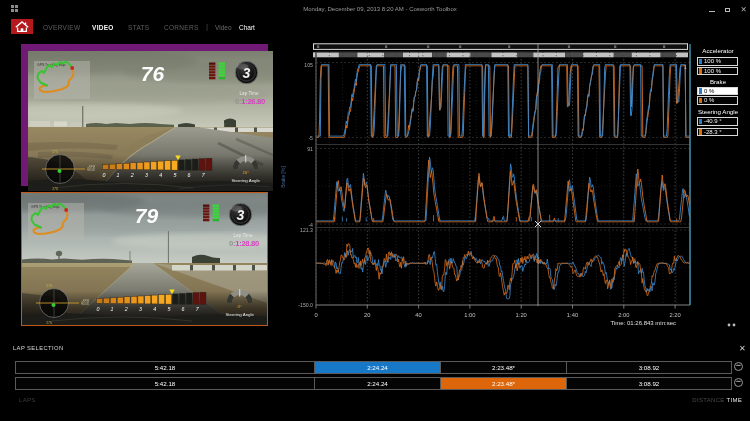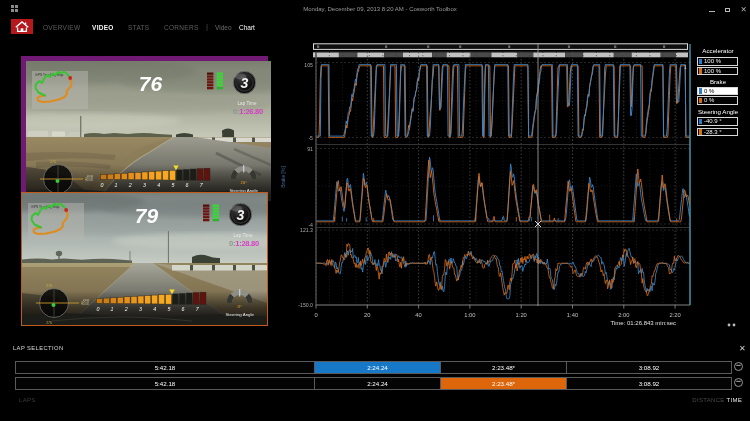--- a/index.html
+++ b/index.html
@@ -27,21 +27,21 @@
     </svg>
 </div>
 <div style="position:absolute;left:43px;top:23.5px;font-size:6.5px;color:#5f5f5f;letter-spacing:0.3px">OVERVIEW</div>
 <div style="position:absolute;left:92px;top:23.5px;font-size:6.5px;color:#f8f8f8;font-weight:bold;letter-spacing:0.3px">VIDEO</div>
 <div style="position:absolute;left:128px;top:23.5px;font-size:6.5px;color:#5f5f5f;letter-spacing:0.3px">STATS</div>
 <div style="position:absolute;left:164px;top:23.5px;font-size:6.5px;color:#5f5f5f;letter-spacing:0.3px">CORNERS</div>
 <div style="position:absolute;left:206px;top:22px;font-size:8px;color:#4a4a4a">|</div>
 <div style="position:absolute;left:215px;top:23.5px;font-size:6.5px;color:#6a6a6a">Video</div>
 <div style="position:absolute;left:239px;top:23.5px;font-size:6.5px;color:#fafafa">Chart</div>
 
-<div style="position:absolute;left:21px;top:56px;width:247px;height:142px;border:5px solid #701a75;box-sizing:border-box;background:#ffffff">
+<div style="position:absolute;left:21px;top:44px;width:247px;height:142px;border:7px solid #701a75;box-sizing:border-box;background:#ffffff">
 <svg width="245" height="140" viewBox="0 0 245 140" font-family="'Liberation Sans',sans-serif">
 
   <defs>
     <linearGradient id="asky" x1="0" y1="0" x2="0" y2="1">
       <stop offset="0" stop-color="#7b7f70"></stop>
       <stop offset="0.55" stop-color="#a5a896"></stop>
       <stop offset="1" stop-color="#c9cbba"></stop>
     </linearGradient>
     <linearGradient id="adirt" x1="0" y1="0" x2="0" y2="1">
       <stop offset="0" stop-color="#988962"></stop>

